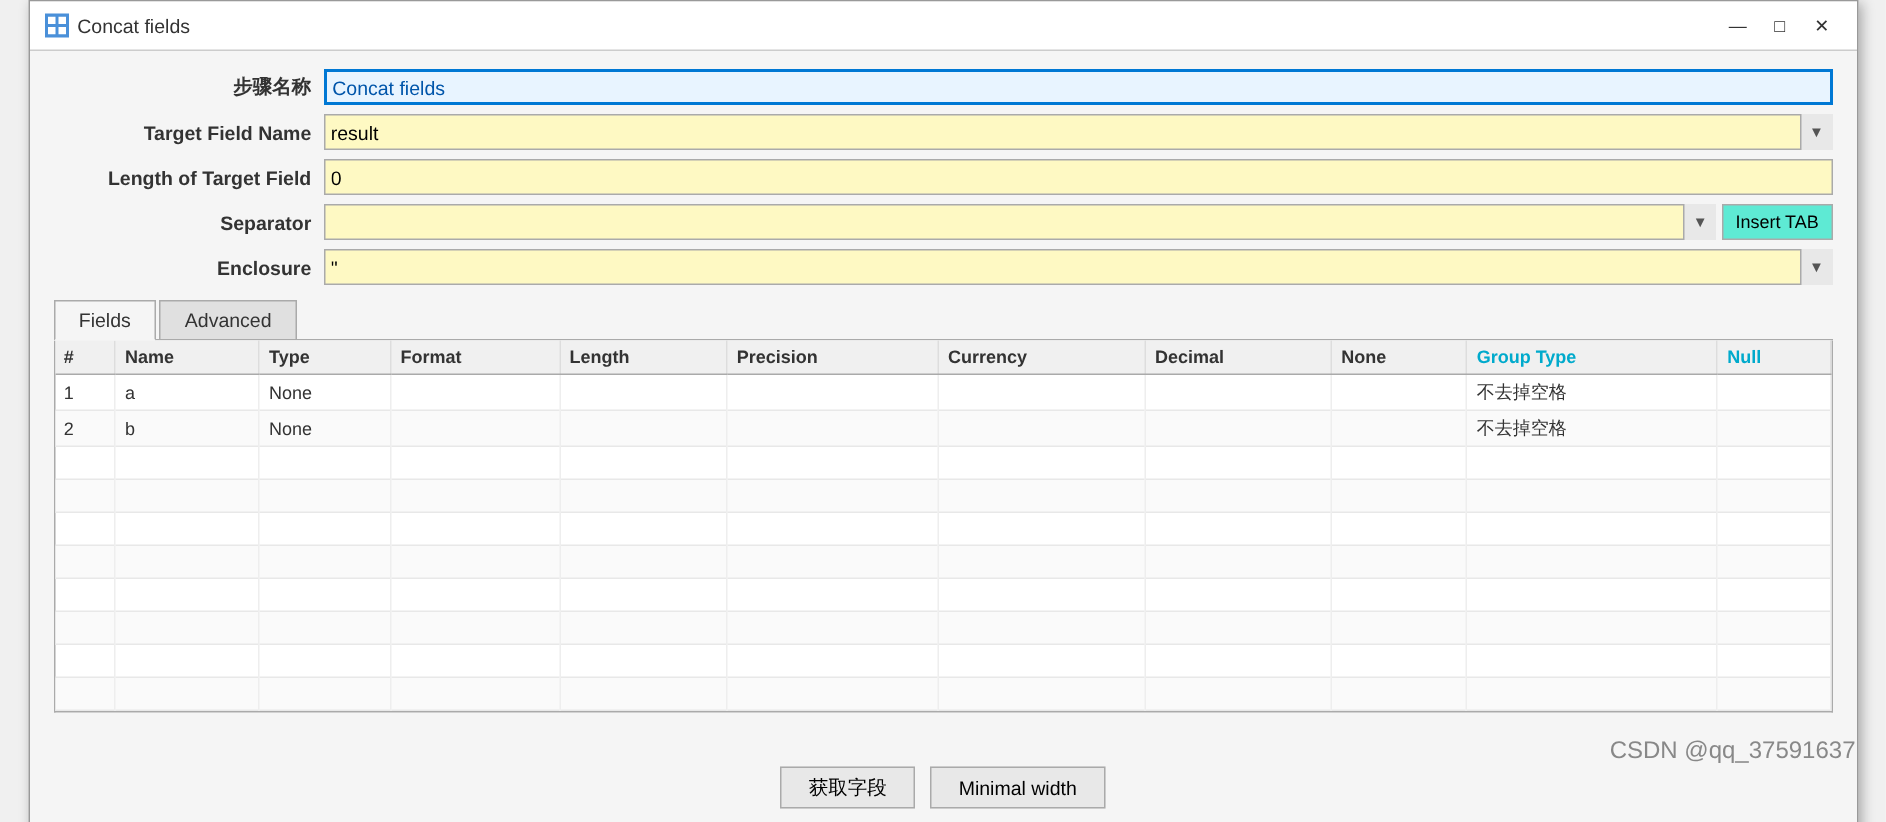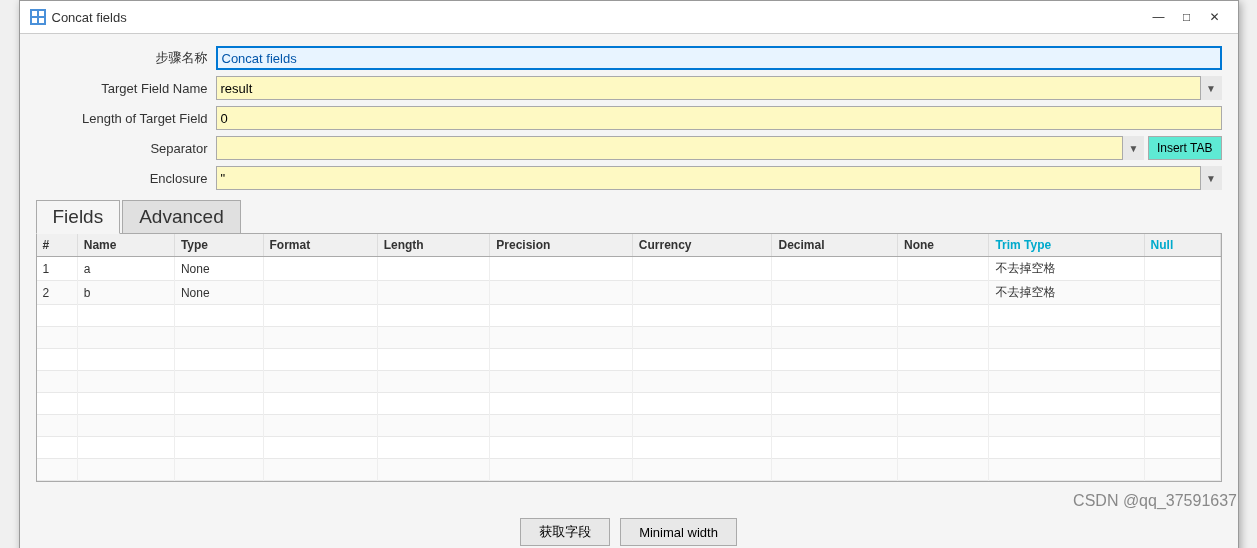--- a/index.html
+++ b/index.html
@@ -68,20 +68,21 @@
       display: flex;
       align-items: center;
       margin-bottom: 6px;
     }
     .form-label {
       text-align: right;
       min-width: 180px;
       padding-right: 8px;
       color: #333;
       font-size: 13px;
+      font-weight: bold;
     }
     .form-input-wrap {
       flex: 1;
       display: flex;
       align-items: center;
       position: relative;
     }
     .form-input {
       width: 100%;
       height: 24px;
@@ -129,21 +130,21 @@
       margin-top: 10px;
       border-bottom: 1px solid #aaa;
       display: flex;
     }
     .tab {
       padding: 5px 16px;
       border: 1px solid #aaa;
       border-bottom: none;
       background: #e0e0e0;
       cursor: pointer;
-      font-size: 19px;
+      font-size: 13px;
       color: #333;
       margin-right: 2px;
     }
     .tab.active {
       background: #f5f5f5;
       border-bottom: 1px solid #f5f5f5;
       margin-bottom: -1px;
       font-weight: 500;
     }
 
@@ -316,21 +317,21 @@
           <tr>
             <th>#</th>
             <th>Name</th>
             <th>Type</th>
             <th>Format</th>
             <th>Length</th>
             <th>Precision</th>
             <th>Currency</th>
             <th>Decimal</th>
             <th>None</th>
-            <th class="cyan">Trim Type</th>
+            <th class="cyan">Group Type</th>
             <th class="cyan">Null</th>
           </tr>
         </thead>
         <tbody id="table-body">
           <tr>
             <td>1</td>
             <td>a</td>
             <td>None</td>
             <td></td>
             <td></td>

